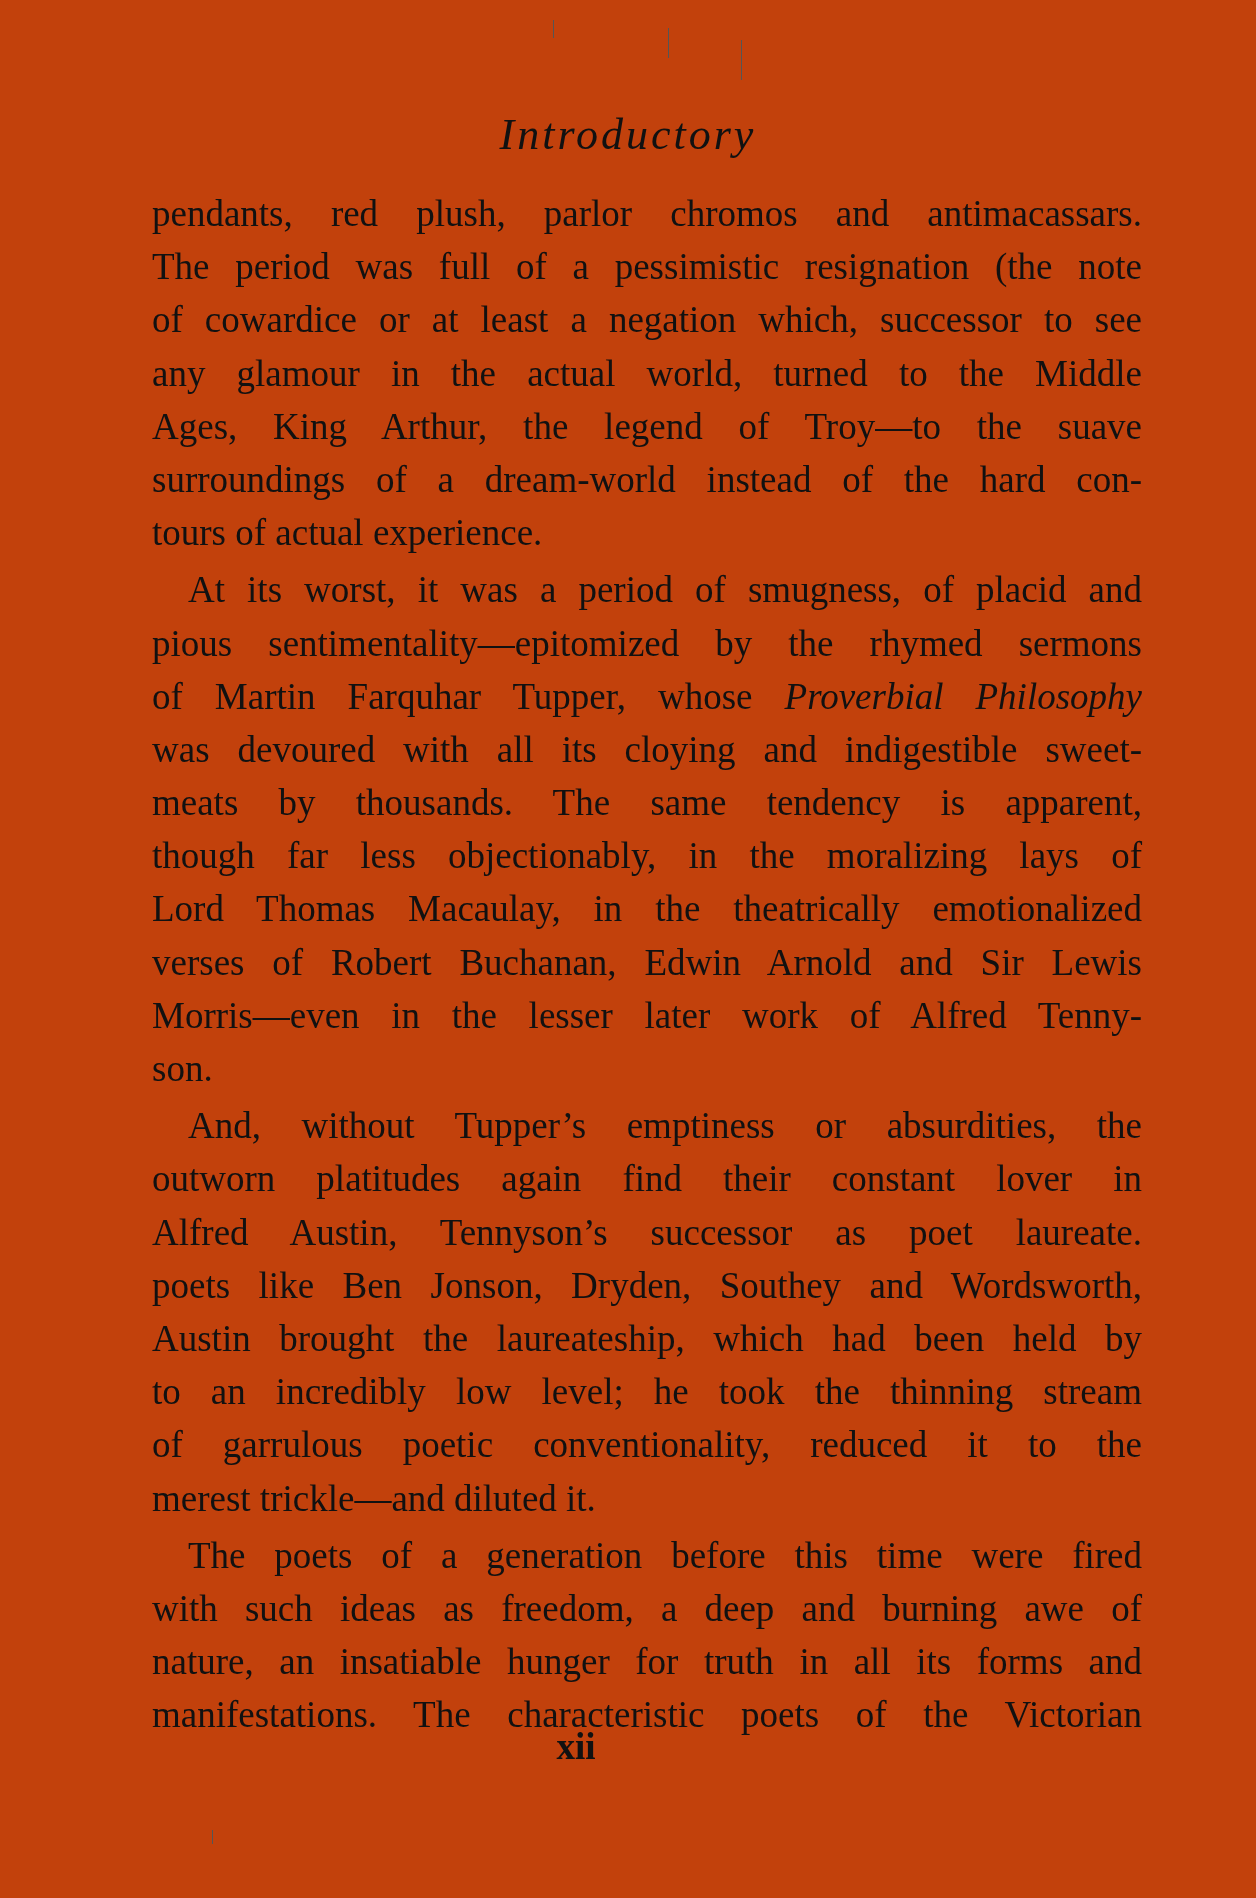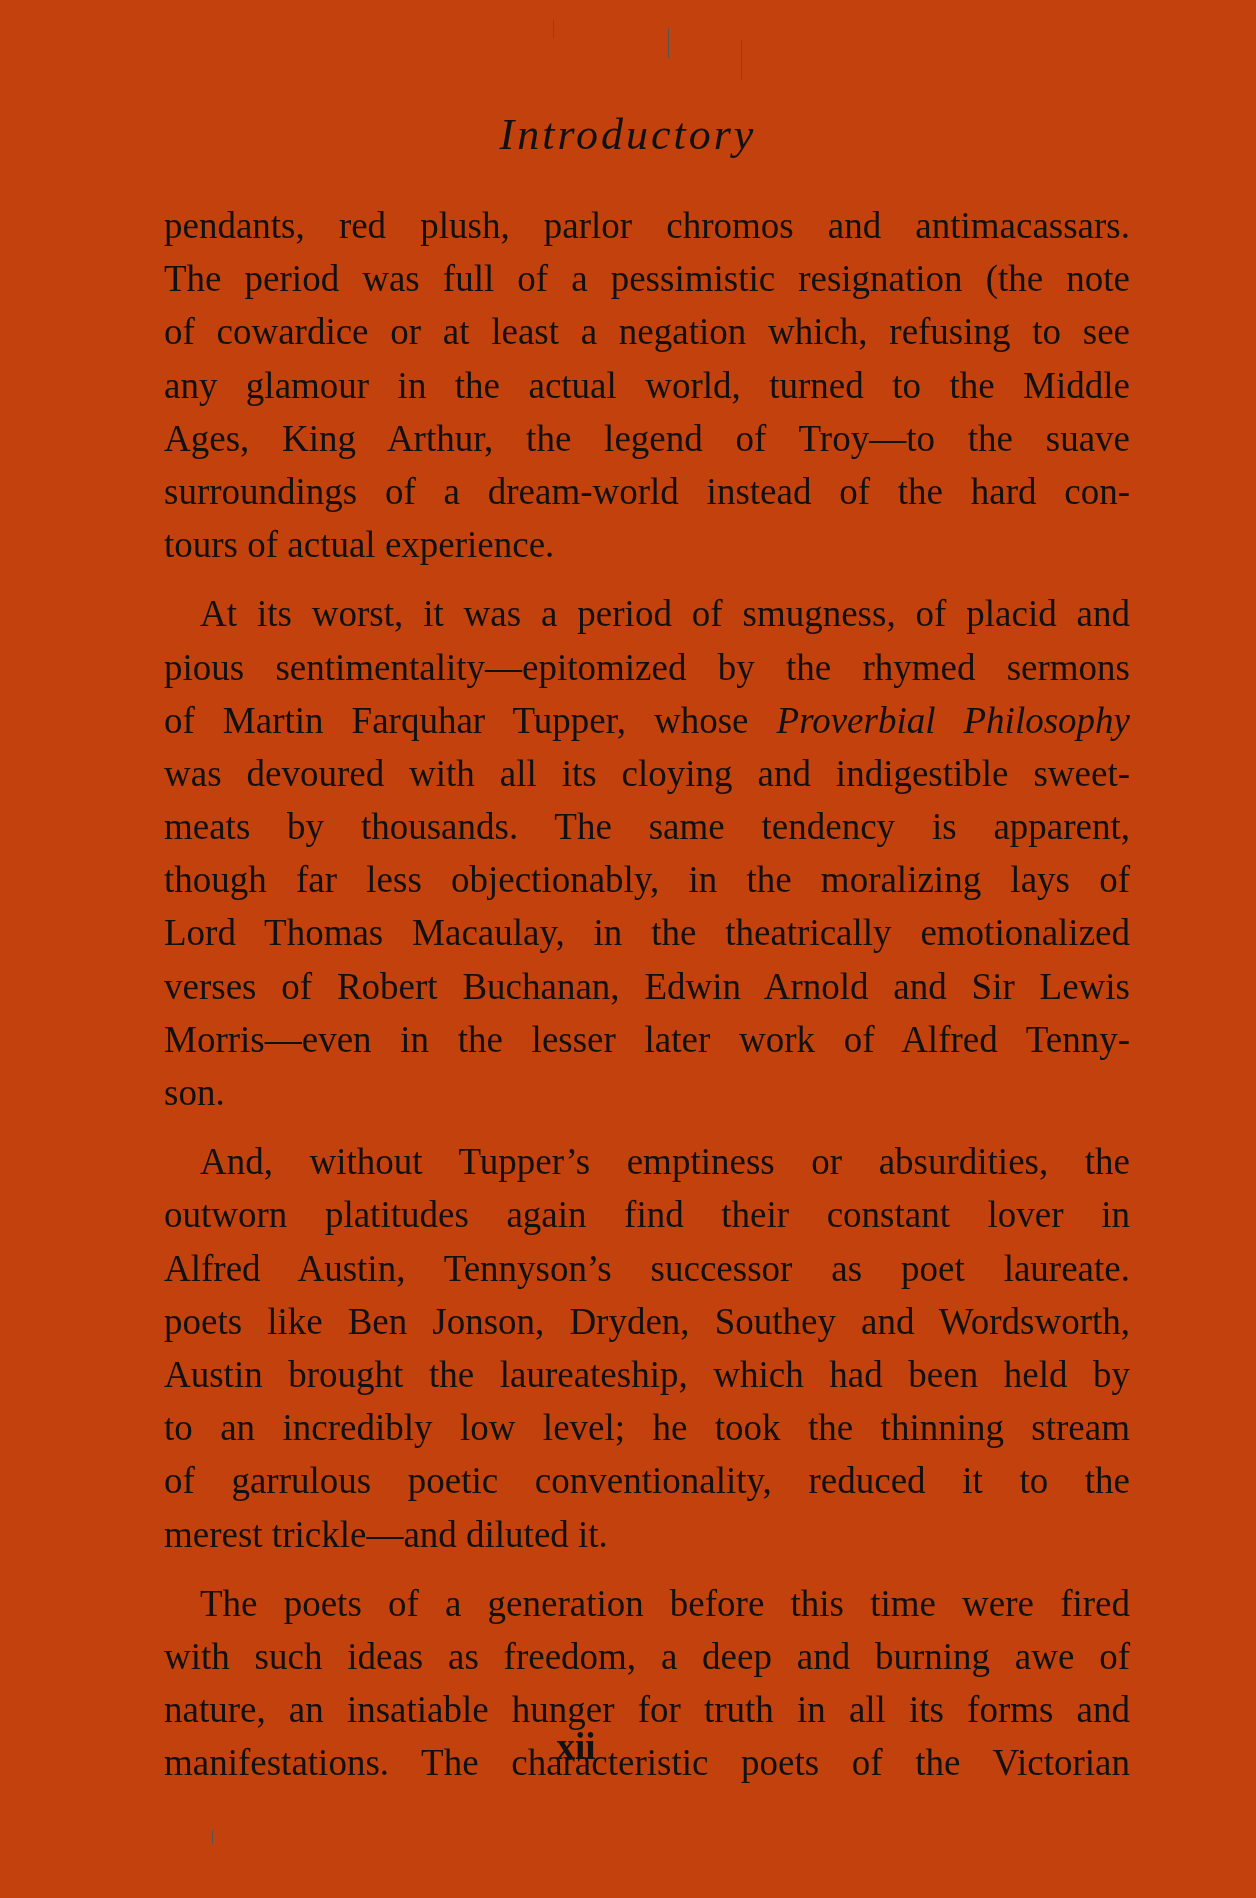--- a/index.html
+++ b/index.html
@@ -11,21 +11,21 @@
   }
   .running-head {
     position: absolute; left: 0; width: 1256px; top: 110px;
     text-align: center; font-style: italic; font-size: 44px;
     letter-spacing: 3px; line-height: 50px;
   }
   .body-text {
     position: absolute; left: 148px; width: 998px; top: 183px;
     font-size: 37px; line-height: 53.2px;
   }
-  .para { margin: 16px; }
+  .para { margin: 4px; }
   .line {
     display: block; white-space: nowrap;
     text-align: justify; text-align-last: justify;
     height: 53.2px;
   }
   .line.last { text-align-last: left; }
   .line.indent { padding-left: 36px; }
   .folio {
     position: absolute; left: 0; width: 1152px; top: 1722px;
     text-align: center; font-size: 37px; line-height: 50px; font-weight: bold;
@@ -36,21 +36,21 @@
 </head>
 <body>
 
 <div class="page">
   <div class="running-head">Introductory</div>
 
   <div class="body-text">
     <div class="para">
       <span class="line">pendants, red plush, parlor chromos and antimacassars.</span>
       <span class="line">The period was full of a pessimistic resignation (the note</span>
-      <span class="line">of cowardice or at least a negation which, refusing to see</span>
+      <span class="line">of cowardice or at least a negation which, successor to see</span>
       <span class="line">any glamour in the actual world, turned to the Middle</span>
       <span class="line">Ages, King Arthur, the legend of Troy—to the suave</span>
       <span class="line">surroundings of a dream-world instead of the hard con-</span>
       <span class="line last">tours of actual experience.</span>
     </div>
 
     <div class="para">
       <span class="line indent">At its worst, it was a period of smugness, of placid and</span>
       <span class="line">pious sentimentality—epitomized by the rhymed sermons</span>
       <span class="line"><span>of Martin Farquhar Tupper, whose </span><i class="it">Proverbial Philosophy</i></span>

